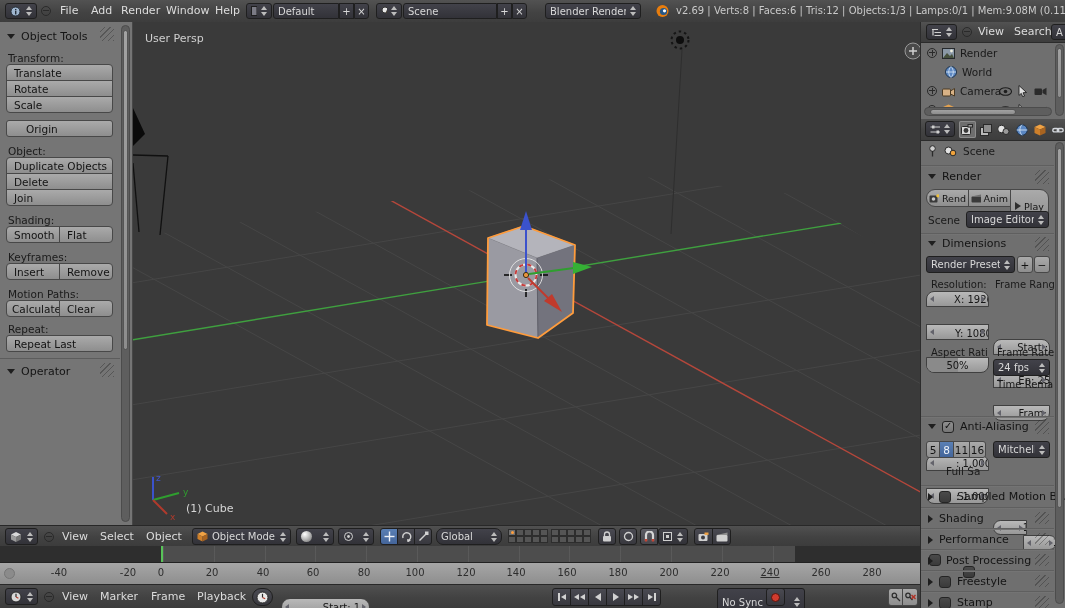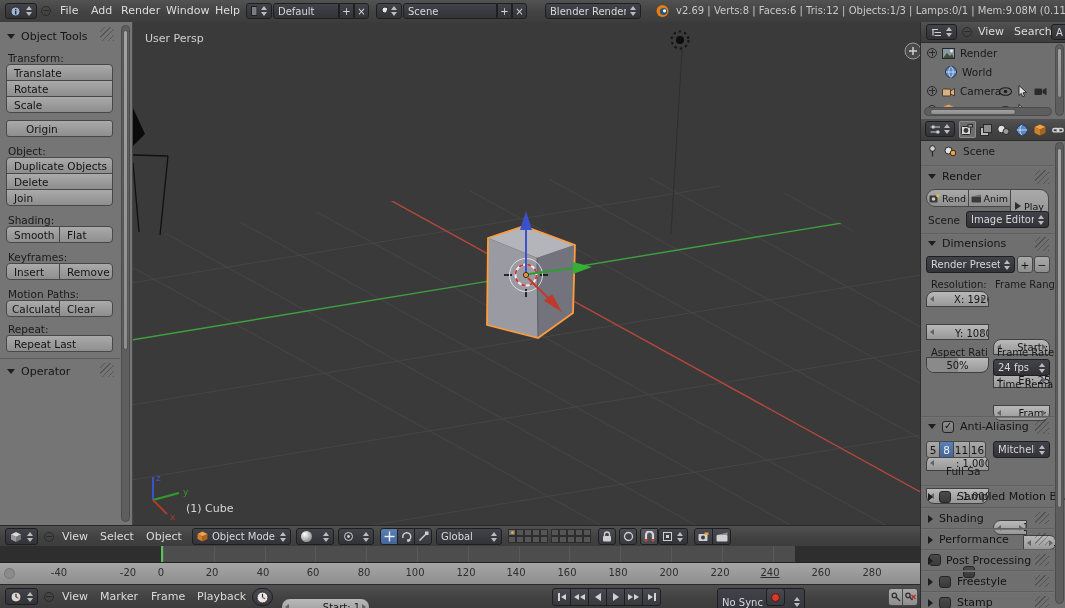--- a/index.html
+++ b/index.html
@@ -353,21 +353,21 @@
           <path d="M2,7 A4 4 0 1 1 7,9.5" fill="none" stroke="#d2d2d2" stroke-width="1.4"></path>
           <polygon points="6,8 10,9.5 6.5,11.5" fill="#d2d2d2"></polygon>
         </svg>
     </div>
     <div class="a pbtn" style="left:414px;top:2px;width:18px;height:17px;border-radius:0 3px 3px 0;">
       <svg width="11" height="11">
           <line x1="1.5" y1="9.5" x2="8.5" y2="2.5" stroke="#d2d2d2" stroke-width="1.4"></line>
           <rect x="7" y="0.5" width="3.5" height="3.5" fill="#d2d2d2"></rect>
         </svg>
     </div>
-    <div class="a dd" style="left:436px;top:2px;width:66px;height:17px;">
+    <div class="a dd" style="left:436px;top:2px;width:66px;height:17px;border-radius:7px;">
         <span class="txt">Global</span>
         <span class="updn">
           <i class="u"></i>
           <i class="d"></i>
         </span>
       </div>
 
     <div class="a" style="left:508px;top:3px;display:grid;grid-template-columns:repeat(5,8px);grid-auto-rows:7px;">
       <i style="background:#6e6e6e;border:1px solid #2d2d2d;box-sizing:border-box;position:relative;">
           <b style="position:absolute;left:1.5px;top:1px;width:3px;height:3px;border-radius:50%;background:#ff9e3d;"></b>

